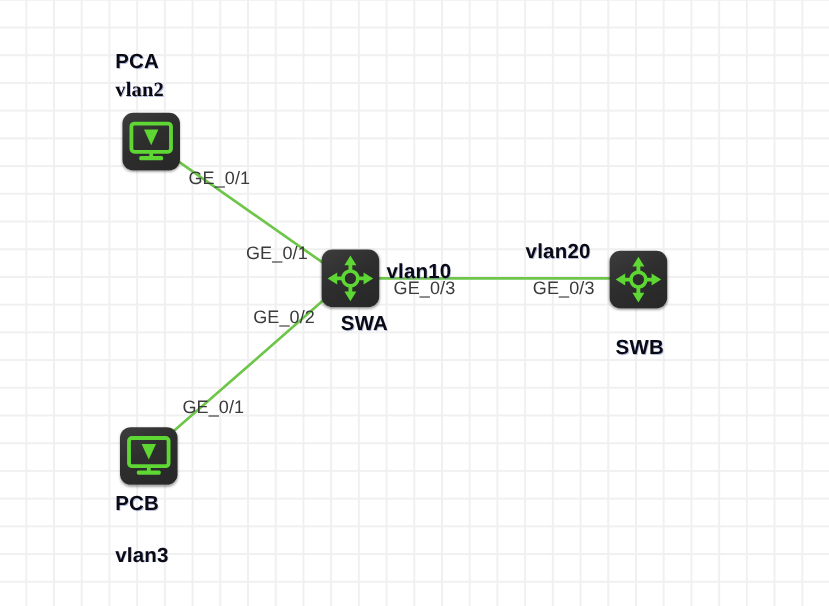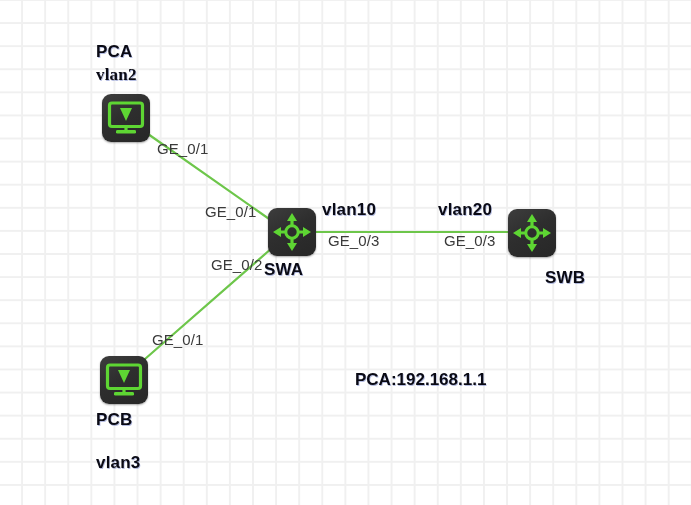--- a/index.html
+++ b/index.html
@@ -104,56 +104,55 @@
       <svg width="48" height="48" viewBox="0 0 48 48" xmlns="http://www.w3.org/2000/svg">
         <circle cx="24" cy="24" r="6.2" fill="none" stroke="#5ed633" stroke-width="3"></circle>
         <path d="M24 5 L29 13 L25.6 13 L25.6 17 L22.4 17 L22.4 13 L19 13 Z" fill="#5ed633"></path>
         <path d="M24 43 L19 35 L22.4 35 L22.4 31 L25.6 31 L25.6 35 L29 35 Z" fill="#5ed633"></path>
         <path d="M5 24 L13 19 L13 22.4 L17 22.4 L17 25.6 L13 25.6 L13 29 Z" fill="#5ed633"></path>
         <path d="M43 24 L35 29 L35 25.6 L31 25.6 L31 22.4 L35 22.4 L35 19 Z" fill="#5ed633"></path>
       </svg>
     </span>
   </div>
 
-  <div class="lbl lbl-bold" style="left:264px; top:260px;text-align:right;">SWA</div>
+  <div class="lbl lbl-bold" style="left:284px; top:260px;text-align:right;">SWA</div>
 
-  <div class="lbl lbl-bold" style="left:322px; top:200px;">vlan10</div>
+  <div class="lbl lbl-bold" style="left:322px; top:217px;">vlan10</div>
   <div class="lbl lbl-port" style="left:328px; top:232px;">GE_0/3</div>
 
   <div class="lbl lbl-bold" style="left:438px; top:200px;">vlan20</div>
   <div class="lbl lbl-port" style="left:444px; top:232px;">GE_0/3</div>
 
   <div class="node" style="left:508px; top:209px;">
     <span>
       <svg width="48" height="48" viewBox="0 0 48 48" xmlns="http://www.w3.org/2000/svg">
         <circle cx="24" cy="24" r="6.2" fill="none" stroke="#5ed633" stroke-width="3"></circle>
         <path d="M24 5 L29 13 L25.6 13 L25.6 17 L22.4 17 L22.4 13 L19 13 Z" fill="#5ed633"></path>
         <path d="M24 43 L19 35 L22.4 35 L22.4 31 L25.6 31 L25.6 35 L29 35 Z" fill="#5ed633"></path>
         <path d="M5 24 L13 19 L13 22.4 L17 22.4 L17 25.6 L13 25.6 L13 29 Z" fill="#5ed633"></path>
         <path d="M43 24 L35 29 L35 25.6 L31 25.6 L31 22.4 L35 22.4 L35 19 Z" fill="#5ed633"></path>
       </svg>
     </span>
   </div>
 
-  <div class="lbl lbl-bold" style="left:513px; top:268px;margin-left:32px;">SWB</div>
+  <div class="lbl lbl-bold" style="left:513px; top:280px;">SWB</div>
 
   <div class="lbl lbl-port" style="left:152px; top:331px;">GE_0/1</div>
 
   <div class="node" style="left:100px; top:356px;">
     <span>
       <svg width="48" height="48" viewBox="0 0 48 48" xmlns="http://www.w3.org/2000/svg">
         <rect x="7.5" y="9" width="33" height="23.5" rx="2.5" fill="none" stroke="#5ed633" stroke-width="3.2"></rect>
         <path d="M18 14 L24 27 L30 14" fill="#5ed633"></path>
         <rect x="22.4" y="32.5" width="3.2" height="4" fill="#5ed633"></rect>
         <rect x="14" y="36" width="20" height="3.6" rx="1.4" fill="#5ed633"></rect>
       </svg>
     </span>
   </div>
 
   <div class="lbl lbl-bold" style="left:96px; top:410px;">PCB</div>
   <div class="lbl lbl-bold" style="left:96px; top:453px;">vlan3</div>
 
   <div class="ipblock" style="left:355px; top:322px;">
-    <div>PCA:192.168.1.1</div>
     
   </div>
 
 </div>
 
 </body></html>

